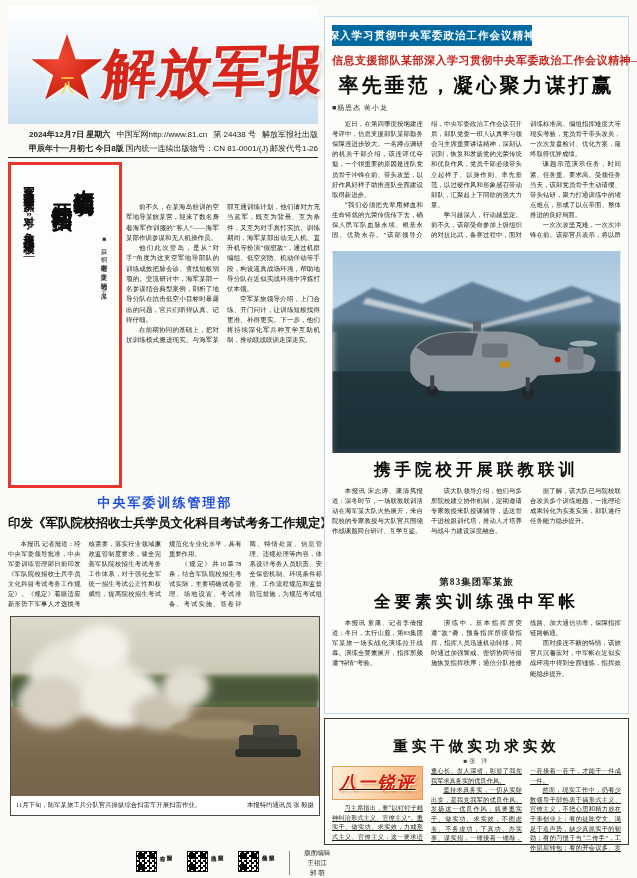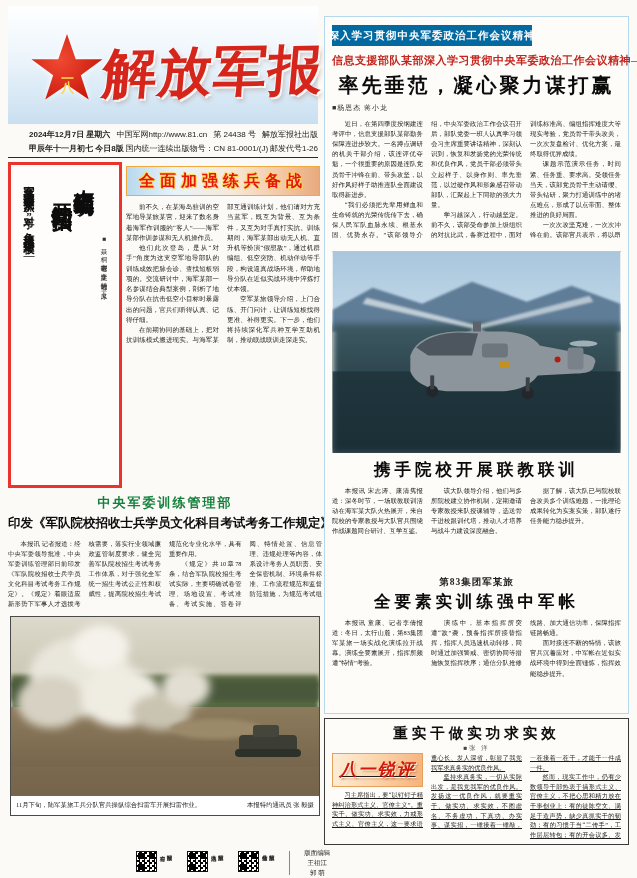--- a/index.html
+++ b/index.html
@@ -71,21 +71,21 @@
     font-size:16px; font-weight:900; color:#e5180d; letter-spacing:5px;
     font-family:"Liberation Sans",sans-serif; white-space:nowrap;
     text-shadow:0 0 2px #ffe27a, 1px 1px 0 #ffd84d, -1px -1px 0 #ffd84d;
   }
   .body-text { font-size:6.5px; line-height:1.58; text-align:justify; color:#1b1b1b; }
   .body-text p { text-indent:2em; margin:0; }
   #training-body { position:absolute; left:126px; top:202px; width:194px; height:286px;
     column-count:2; column-gap:8px; overflow:hidden; }
   
   #regulation { position:absolute; left:8px; top:494px; width:314px; height:118px; }
-  .reg-h1 { text-align:center; font-size:13px; font-weight:bold; color:#15803d; letter-spacing:2px;
+  .reg-h1 { text-align:center; font-size:13px; font-weight:bold; color:#1d4ed8; letter-spacing:2px;
     font-family:"Liberation Serif",serif; }
   .reg-h2 { text-align:center; font-size:12.5px; font-weight:900; color:#0d0d0d; margin-top:3px;
     font-family:"Liberation Sans",sans-serif; white-space:nowrap; }
   #regulation .body-text { margin-top:7px; column-count:4; column-gap:8px; height:76px; overflow:hidden;
     font-size:6.3px; }
   
   #photo-left { position:absolute; left:10px; top:616px; width:310px; height:200px;
     border:1px solid #4a4a4a; background:#fff; }
   #photo-left svg { display:block; }
   .caption-row { display:flex; justify-content:space-between; align-items:center;
@@ -108,21 +108,21 @@
   #lead-body { margin-top:6px; height:126px; font-size:6.4px; }
   #heli-photo { margin-top:6px; border-top:1px solid #9fd0e8; }
   .sub-kicker { text-align:center; font-size:9.5px; font-weight:bold; color:#222; margin-top:8px;
     font-family:"Liberation Serif",serif; letter-spacing:1px; }
   .sub-headline { text-align:center; font-size:16.5px; font-weight:900; color:#0b0b0b;
     letter-spacing:4px; margin-top:2px; font-family:"Liberation Sans",sans-serif; white-space:nowrap; }
   #navy-body { margin-top:5px; height:82px; font-size:6.4px; }
   #army-body { margin-top:5px; height:72px; font-size:6.4px; }
   
   #commentary { position:absolute; left:324px; top:718px; width:305px; height:127px;
-    border:1.5px solid #3a3a3a; background:#fdfcf9; padding:5px 7px; }
+    border:1.5px solid #3a3a3a; background:#fdfcf9; padding:18px 7px; }
   .comm-headline { text-align:center; font-size:14.5px; font-weight:900; color:#0b0b0b;
     letter-spacing:4px; font-family:"Liberation Sans",sans-serif; }
   .comm-byline { text-align:center; font-size:6.3px; color:#444; margin-top:1px; letter-spacing:2px; }
   #comm-cols { height:92px; column-count:3; column-gap:8px; overflow:hidden;
     font-size:6.2px; line-height:1.55; text-align:justify;text-decoration:underline; }
   #comm-cols p { text-indent:2em; margin:0; }
   .comm-logo { width:100%; height:34px; margin-bottom:3px;
     background:linear-gradient(100deg,#fdeeda 0%,#fbd7ae 45%,#f6b27c 100%);
     border:1px solid #e6a05a; display:flex; align-items:center; justify-content:center;
     break-inside:avoid; }
@@ -177,23 +177,20 @@
 
   <div id="left-box">
     <div class="lb-kicker vtext">空军某旅邀请海军某部从“对手”角度找准训练短板——</div>
     <div class="lb-headline vtext">
       <span>上门合练砺硬功</span>
       <span class="lb-h2">开门问计学实招</span>
     </div>
     <div class="lb-byline vtext">■聂 桐 本报记者 李建文 特约记者 丁义厚</div>
   </div>
 
-  <div id="training-banner">
-    <span class="banner-text">全面加强练兵备战</span>
-  </div>
   <div id="training-body" class="body-text">
     <p>前不久，在某海岛驻训的空军地导某旅某营，迎来了数名身着海军作训服的“客人”——海军某部作训参谋和无人机操作员。</p>
     <p>他们此次登岛，是从“对手”角度为这支空军地导部队的训练成效把脉会诊、查找短板弱项的。交流研讨中，海军某部一名参谋结合典型案例，剖析了地导分队在抗击低空小目标时暴露出的问题，官兵们听得认真、记得仔细。</p>
     <p>在前期协同的基础上，把对抗训练模式搬进现实。与海军某部互通训练计划，他们请对方充当蓝军，既互为背景、互为条件，又互为对手真打实抗。训练期间，海军某部出动无人机、直升机等扮演“假想敌”，通过机群编组、低空突防、机动佯动等手段，构设逼真战场环境，帮助地导分队在近似实战环境中淬炼打仗本领。</p>
     <p>空军某旅领导介绍，上门合练、开门问计，让训练短板找得更准、补得更实。下一步，他们将持续深化军兵种互学互助机制，推动联战联训走深走实。</p>
   </div>
 
   <div id="regulation">
     <div class="reg-h1">中央军委训练管理部</div>
     <div class="reg-h2">印发《军队院校招收士兵学员文化科目考试考务工作规定》</div>

